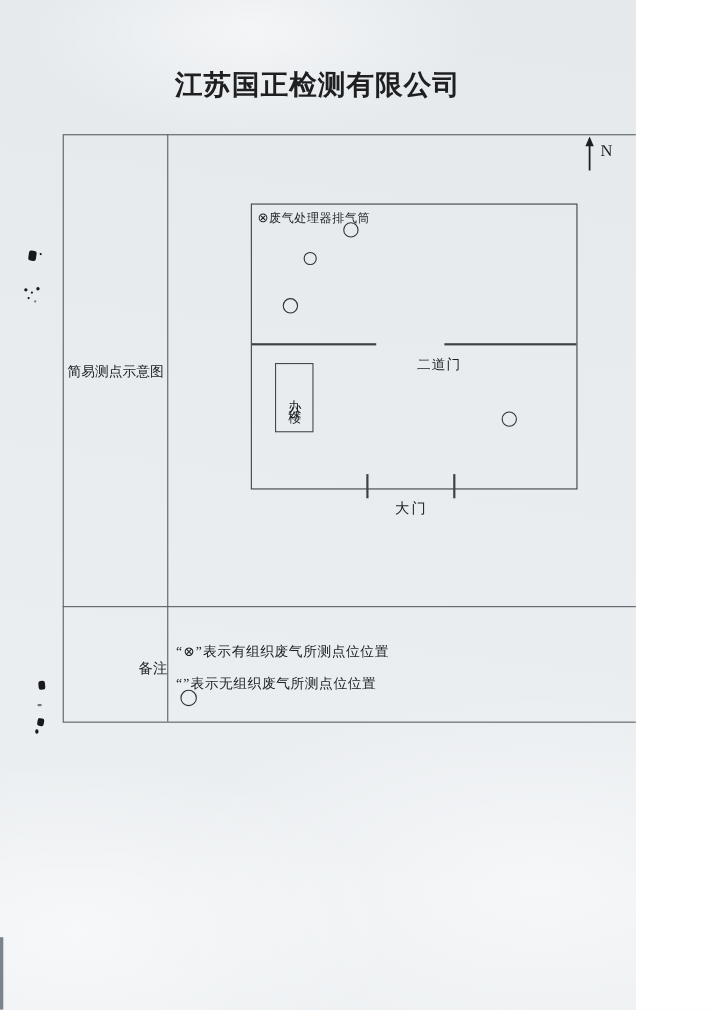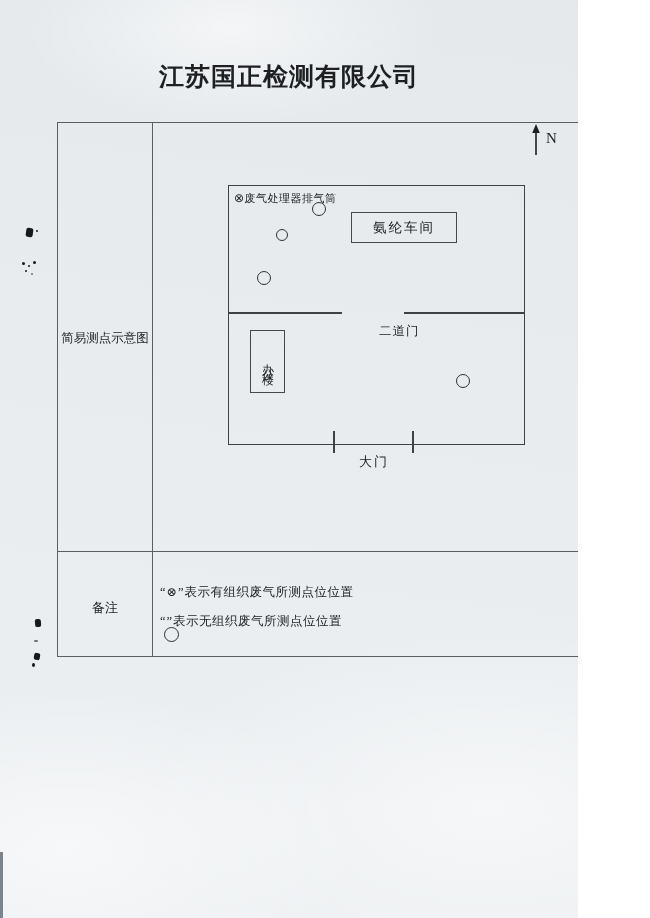--- a/index.html
+++ b/index.html
@@ -23,21 +23,21 @@
     font-size:22px; font-weight:bold; letter-spacing:3px; color:#1d1f21;
   }
   .report-no {
     font-size:13px; font-weight:normal; letter-spacing:0.5px;
     position:relative; top:1px; margin-left:4px;
   }
   .table-frame { position:absolute; left:57px; top:122px; width:541px; height:533px; border:1px solid #595f63; }
   .col-divider { position:absolute; left:152px; top:122px; width:1px; height:534px; background:#595f63; }
   .row-divider { position:absolute; left:57px; top:551px; width:542px; height:1px; background:#595f63; }
   .row1-label { position:absolute; left:58px; top:330px; width:94px; text-align:center; font-size:12.5px; color:#1c1e20; }
-  .row2-label { position:absolute; left:58px; top:599px; width:94px; text-align:center; font-size:13px; color:#1c1e20; }
+  .row2-label { position:absolute; left:58px; top:599px; width:94px; text-align:right; font-size:13px; color:#1c1e20; }
 
   .north-label { position:absolute; left:546px; top:130px; font-size:15px; color:#1c1e20; }
   .north-arrow { position:absolute; left:529px; top:124px; }
 
   .site-rect { position:absolute; left:228px; top:185px; width:295px; height:258px; border:1.5px solid #3d4245; overflow:visible; }
   .stack-line { position:absolute; left:5px; top:5px; font-size:11px; letter-spacing:0.5px; color:#1c1e20; white-space:nowrap; }
   .stack-symbol { font-size:12px; font-family:"DejaVu Sans",sans-serif; }
   .workshop-box {
     position:absolute; left:122px; top:26px; width:104px; height:29px;
     border:1px solid #45494c; display:flex; align-items:center; justify-content:center;
@@ -101,23 +101,20 @@
   <svg class="north-arrow" width="14" height="32" viewBox="0 0 14 32">
     <line x1="7" y1="31" x2="7" y2="5" stroke="#1d1f21" stroke-width="1.6"></line>
     <polygon points="7,0 3.2,9 10.8,9" fill="#1d1f21"></polygon>
   </svg>
   <div class="north-label">N</div>
 
   <div class="site-rect" id="site-rect">
     <div class="stack-line">
       <span class="stack-symbol">⊗</span><span>废气处理器排气筒</span>
     </div>
-    <div class="workshop-box">
-      <span>氨纶车间</span>
-    </div>
     <div class="wall-left"></div>
     <div class="wall-right"></div>
     <div class="second-gate-label">二道门</div>
     <div class="office-box">
       <span class="office-text">办公楼</span>
     </div>
     <div class="gate-tick left"></div>
     <div class="gate-tick right"></div>
   <div class="point" style="left: 83px; top: 16px; width: 12px; height: 12px;"></div>
       <div class="point" style="left: 47px; top: 43px; width: 10px; height: 10px;"></div>

